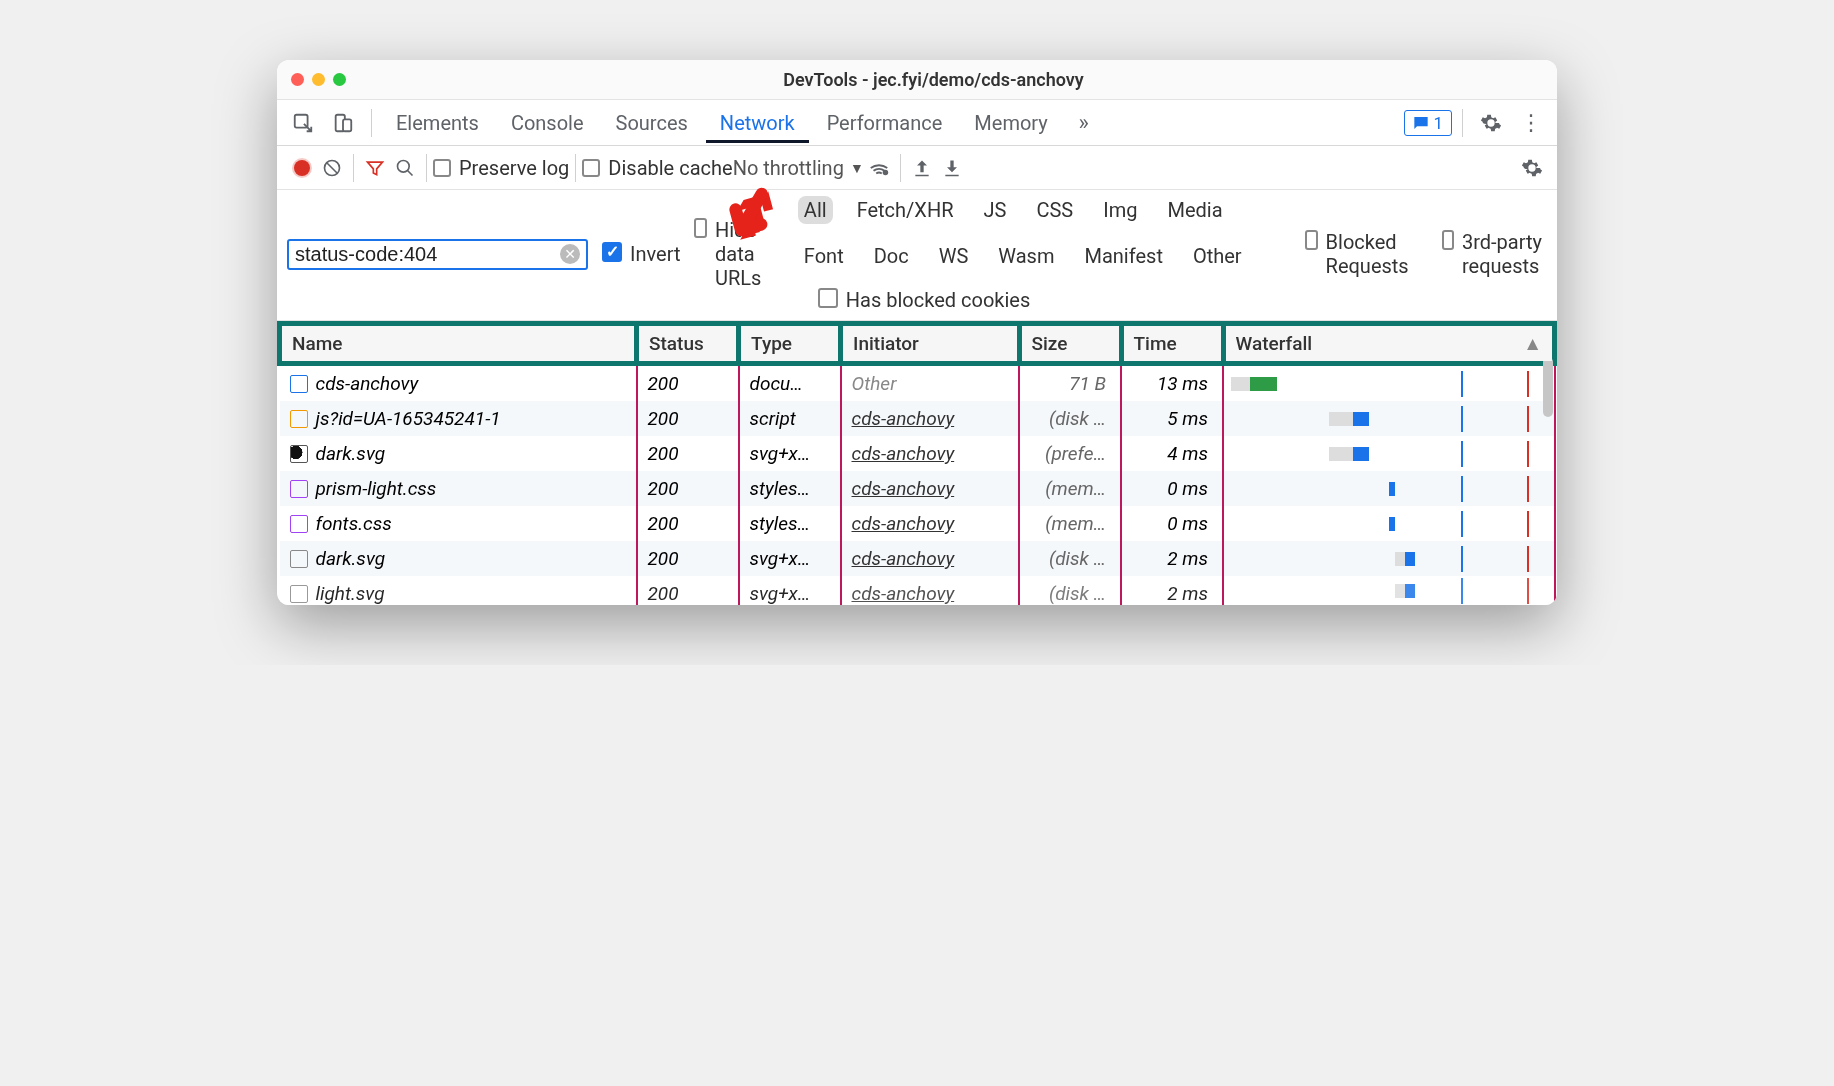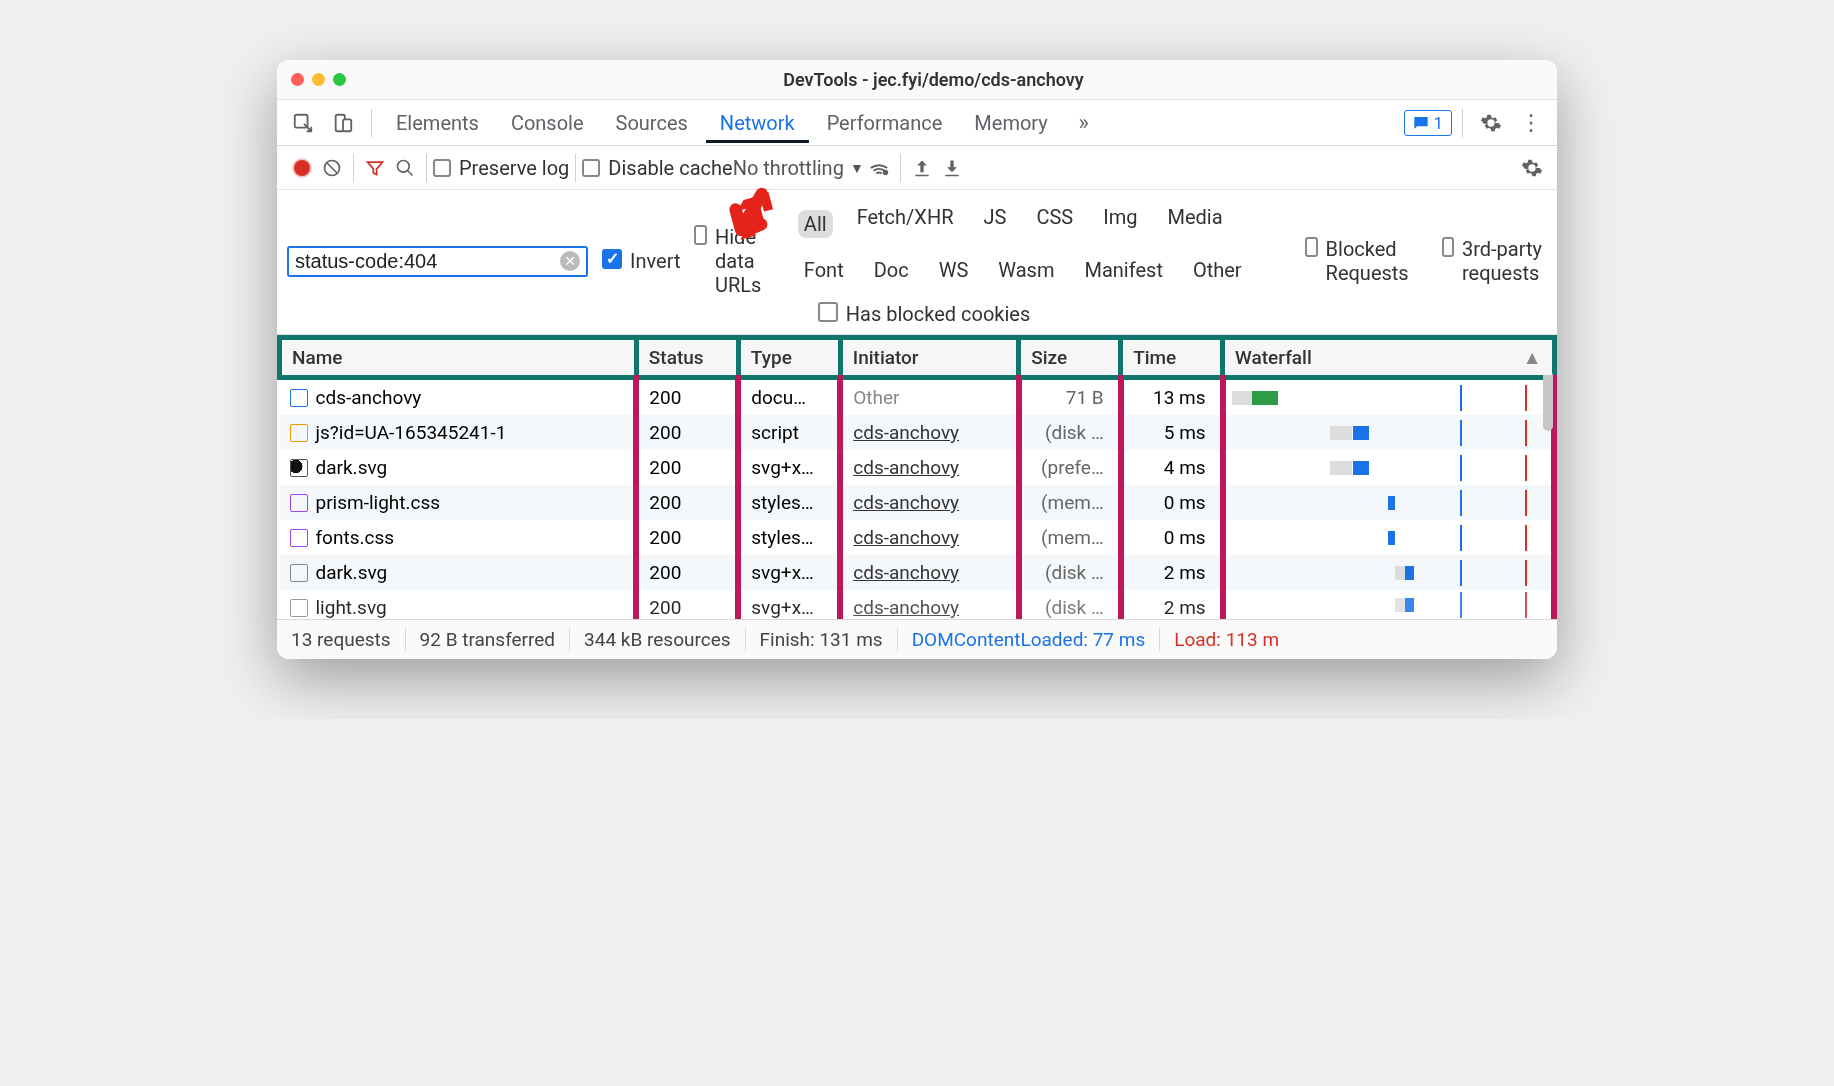--- a/index.html
+++ b/index.html
@@ -109,37 +109,38 @@
   .chk .box { width:20px; height:20px; border:2px solid #888; border-radius:3px;}
   .chk .box.checked{ background:#1a73e8; border-color:#1a73e8; position:relative;}
   .chk .box.checked::after{content:"✓"; color:#fff; position:absolute; left:2px; top:-2px; font-size:16px; font-weight:bold;}
   .arrow-callout{
     position:absolute; top:-4px; left:450px;
     color:#e5231b; font-size:46px; transform:rotate(-15deg);
     font-weight:900; pointer-events:none;
   }
   .filter-line2{display:flex; align-items:center; gap:18px; flex-wrap:wrap;}
   .ftype{ padding:2px 6px; color:#333; cursor:pointer; border-radius:8px;}
-  .ftype.active{ background:#ddd;margin-top:14px;}
+  .ftype.active{ background:#ddd;}
   .filter-line3{display:flex; align-items:center; gap:26px;}
   
   .table-wrap{ position:relative; }
   table { width:100%; border-collapse:collapse; font-size:19px;}
   thead th {
     text-align:left; font-weight:500; color:#333;
     background:#f6f6f6; border:5px solid #0f766e;
     padding: 6px 10px;
   }
   thead th:last-child{ position:relative;}
   thead th .asc{position:absolute; right:10px; color:#888;}
   tbody td {
-    border-right:6px solid #be185d;
+    border-right:2px solid #be185d;
     padding: 6px 10px;
     white-space:nowrap; overflow:hidden; text-overflow:ellipsis;
     max-width:0;
+    font-style:italic;
   }
   tbody tr:nth-child(odd){ background:#fff;}
   tbody tr:nth-child(even){ background:#f5f8fb;}
   .name-cell{display:flex; align-items:center; gap:8px;}
   .ficon{width:18px;height:18px;display:inline-flex;align-items:center;justify-content:center;border:1.5px solid; border-radius:2px; font-size:11px;}
   .ficon.doc{border-color:#1a73e8;color:#1a73e8;}
   .ficon.js{border-color:#f29900;color:#f29900;}
   .ficon.svg{border-color:#555;color:#555;background:radial-gradient(circle at 30% 40%, #111 45%, transparent 46%);}
   .ficon.css{border-color:#a142f4;color:#a142f4;}
   .ficon.plain{border-color:#888;color:transparent;}
@@ -509,22 +510,14 @@
                 <div class="bar b" style="left:55%;width:3%"></div>
                 <div class="vline blue" style="left:72%"></div>
                 <div class="vline red" style="left:92%"></div>
               </div>
             </td>
           </tr>
         </tbody>
     </table>
   </div>
 
-  <div class="status-bar">
-    <div class="seg">13 requests</div>
-    <div class="seg">92 B transferred</div>
-    <div class="seg">344 kB resources</div>
-    <div class="seg">Finish: 131 ms</div>
-    <div class="seg dom">DOMContentLoaded: 77 ms</div>
-    <div class="seg load">Load: 113 m</div>
-  </div>
 
 </div>
 
 </body></html>

